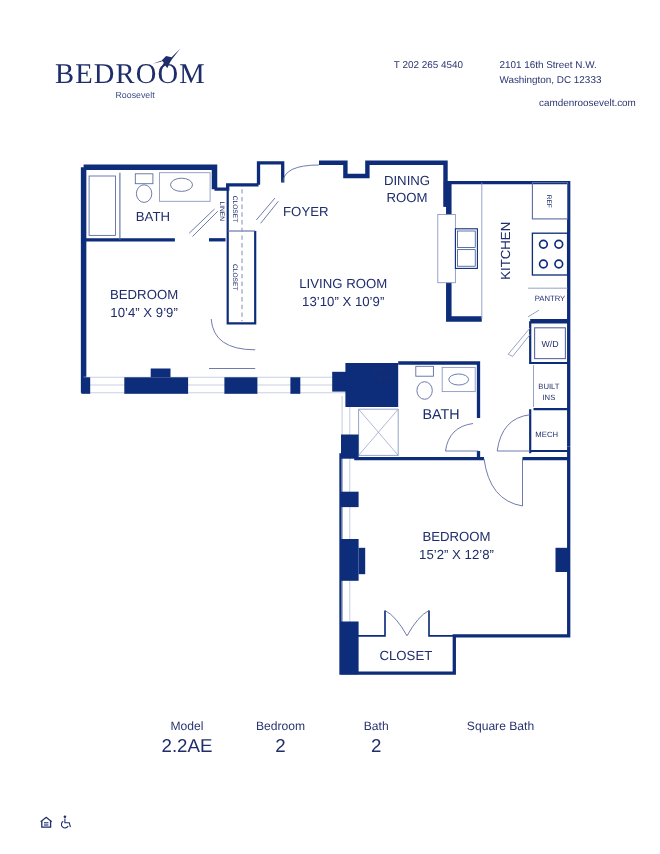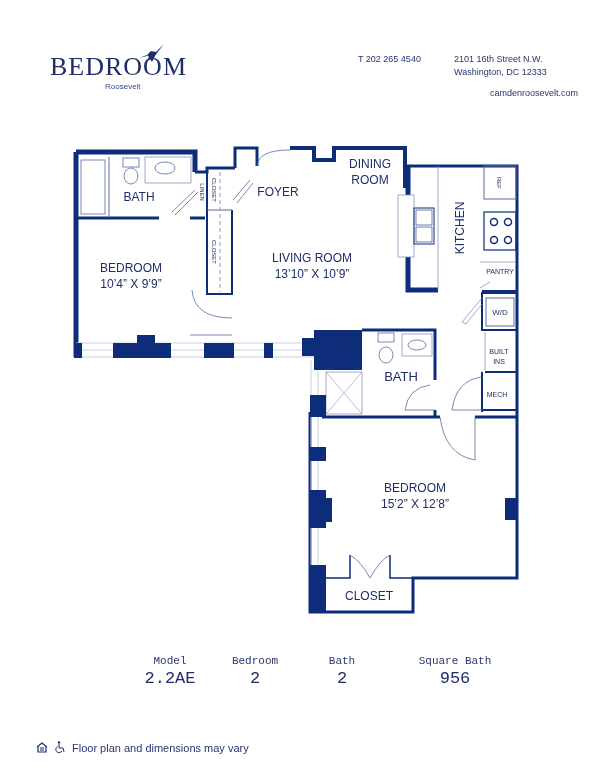--- a/index.html
+++ b/index.html
@@ -7,21 +7,21 @@
   .abs { position: absolute; }
   .brand-name { left: 50px; top: 52px; font-size: 26px; letter-spacing: 1px; color: #1f2d6b; font-family: "Liberation Serif", "DejaVu Serif", serif; font-weight: normal; }
   .brand-sub { left: 105px; top: 82px; font-size: 8px; color: #3a4a88; }
   .bird { left: 138px; top: 42px; width: 28px; height: 28px; }
   .contact { font-size: 9px; color: #2a3570; line-height: 13px; }
   .phone { left: 358px; top: 53px; }
   .address { left: 454px; top: 53px; }
   .website { left: 454px; top: 87px; margin-left: 36px; }
   .plan { left: 0; top: 0; }
   .room-label { fill: #1f2d6b; font-family: "Liberation Sans", "DejaVu Sans", sans-serif; }
-  .stat { text-align: center; color: #1f2d6b; font-family: Liberation Mono, monospace; }
+  .stat { text-align: center; color: #1f2d6b; }
   .stat .lab { font-size: 11px; color: #2a3570; }
   .stat .val { font-size: 17px; margin-top: 2px; text-align: center; }
   .footer { left: 36px; top: 741px; display: flex; align-items: center; gap: 6px; font-size: 11px; color: #2a3570; }
 </style>
 </head>
 <body>
 
 <div class="abs brand-name">BEDROOM</div>
 <svg class="abs bird" viewBox="0 0 28 28">
   <path d="M26 2 L18 10 L13 9 L9 13 L11 15 L8 20 L12 17 L14 20 L17 14 L19 11 Z" fill="#1f2d6b"></path>
@@ -183,28 +183,26 @@
 <div class="abs stat" style="left:225px; top:655px; width:60px;">
   <div class="lab">Bedroom</div>
   <div class="val">2</div>
 </div>
 <div class="abs stat" style="left:312px; top:655px; width:60px;">
   <div class="lab">Bath</div>
   <div class="val">2</div>
 </div>
 <div class="abs stat" style="left:415px; top:655px; width:80px;">
   <div class="lab">Square Bath</div>
-  <div class="val">956</div>
 </div>
 
 <div class="abs footer">
   <svg width="12" height="11" viewBox="0 0 12 11">
     <path d="M1 5 L6 1 L11 5 M2 4 L2 10 L10 10 L10 4" fill="none" stroke="#1f2d6b" stroke-width="1.2"></path>
     <rect x="4" y="5.5" width="4" height="1" fill="#1f2d6b"></rect>
     <rect x="4" y="7.5" width="4" height="1" fill="#1f2d6b"></rect>
   </svg>
   <svg width="12" height="13" viewBox="0 0 12 13">
     <circle cx="5" cy="1.5" r="1.2" fill="#1f2d6b"></circle>
     <path d="M5 3 L5 7 L9 7 L10 11" fill="none" stroke="#1f2d6b" stroke-width="1"></path>
     <path d="M3.5 5.5 A3.3 3.3 0 1 0 8 10" fill="none" stroke="#1f2d6b" stroke-width="1"></path>
   </svg>
-  <span>Floor plan and dimensions may vary</span>
 </div>
 
 </body></html>

